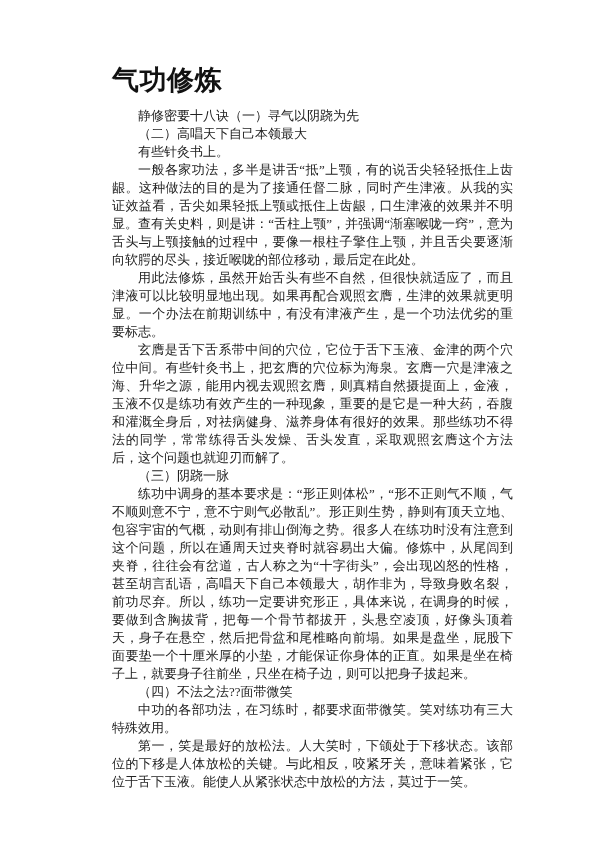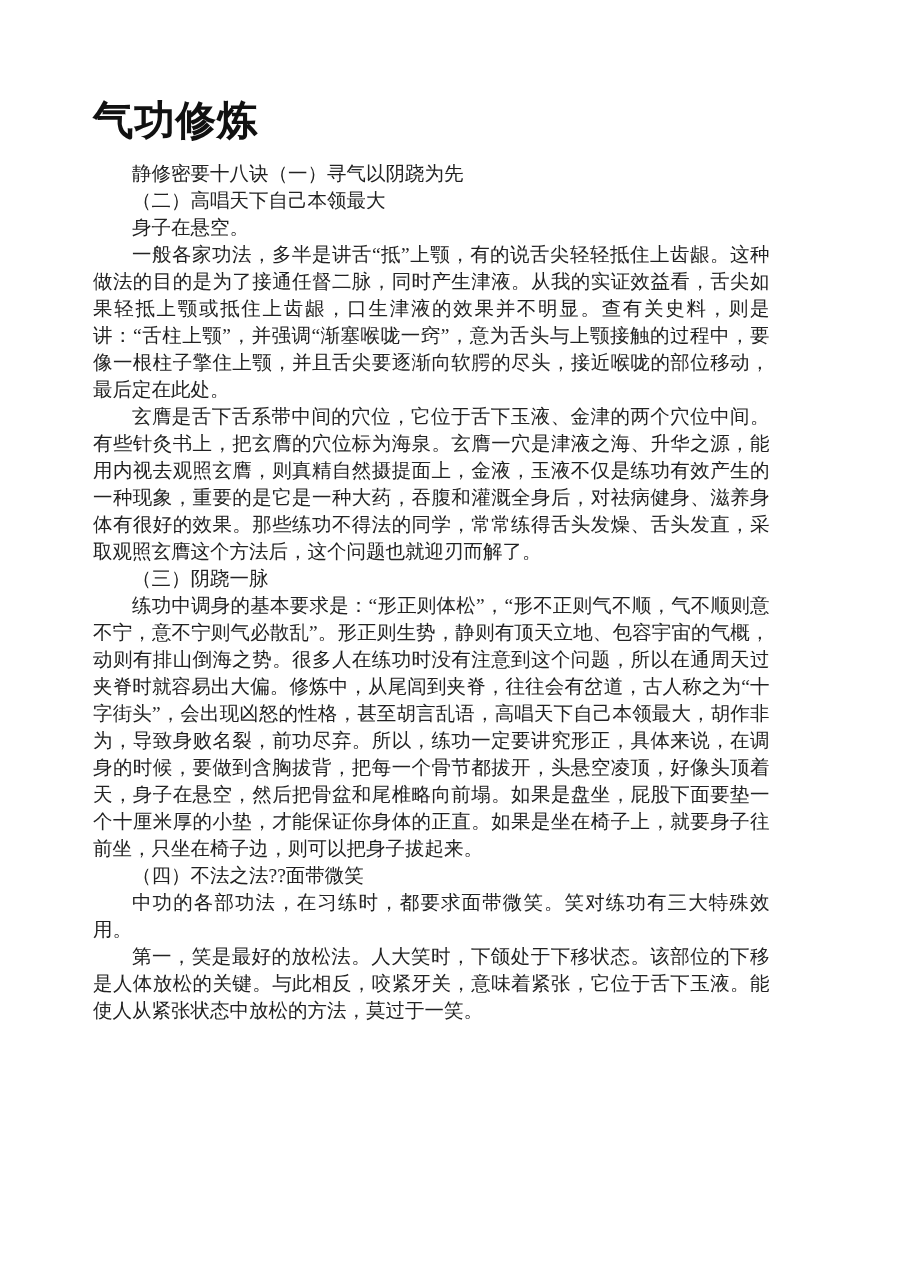--- a/index.html
+++ b/index.html
@@ -6,21 +6,21 @@
     margin: 0;
     padding: 0;
     background: #ffffff;
   }
   .page {
     position: relative;
     width: 600px;
     height: 850px;
     box-sizing: border-box;
     background: #ffffff;
-    padding: 63px 87px 0 62px;
+    padding: 63px 87px 0 112px;
     overflow: hidden;
     font-family: "Liberation Serif", "DejaVu Serif", serif;
   }
   .doc-title {
     margin: 0 0 10px 0;
     font-size: 27px;
     line-height: 34px;
     font-weight: bold;
     color: #111111;
     letter-spacing: 0.5px;
@@ -39,22 +39,23 @@
   }
 </style>
 </head>
 <body>
 
 <div class="page">
   <h1 class="doc-title">气功修炼</h1>
   <div class="doc-body">
       <p class="para">静修密要十八诀（一）寻气以阴跷为先</p>
       <p class="para">（二）高唱天下自己本领最大</p>
-      <p class="para">身子在悬空。</p>
+      <p class="para">有些针灸书上。</p>
       <p class="para">一般各家功法，多半是讲舌“抵”上颚，有的说舌尖轻轻抵住上齿龈。这种做法的目的是为了接通任督二脉，同时产生津液。从我的实证效益看，舌尖如果轻抵上颚或抵住上齿龈，口生津液的效果并不明显。查有关史料，则是讲：“舌柱上颚”，并强调“渐塞喉咙一窍”，意为舌头与上颚接触的过程中，要像一根柱子擎住上颚，并且舌尖要逐渐向软腭的尽头，接近喉咙的部位移动，最后定在此处。</p>
+      <p class="para">用此法修炼，虽然开始舌头有些不自然，但很快就适应了，而且津液可以比较明显地出现。如果再配合观照玄膺，生津的效果就更明显。一个办法在前期训练中，有没有津液产生，是一个功法优劣的重要标志。</p>
       <p class="para">玄膺是舌下舌系带中间的穴位，它位于舌下玉液、金津的两个穴位中间。有些针灸书上，把玄膺的穴位标为海泉。玄膺一穴是津液之海、升华之源，能用内视去观照玄膺，则真精自然摄提面上，金液，玉液不仅是练功有效产生的一种现象，重要的是它是一种大药，吞腹和灌溉全身后，对祛病健身、滋养身体有很好的效果。那些练功不得法的同学，常常练得舌头发燥、舌头发直，采取观照玄膺这个方法后，这个问题也就迎刃而解了。</p>
       <p class="para">（三）阴跷一脉</p>
       <p class="para">练功中调身的基本要求是：“形正则体松”，“形不正则气不顺，气不顺则意不宁，意不宁则气必散乱”。形正则生势，静则有顶天立地、包容宇宙的气概，动则有排山倒海之势。很多人在练功时没有注意到这个问题，所以在通周天过夹脊时就容易出大偏。修炼中，从尾闾到夹脊，往往会有岔道，古人称之为“十字街头”，会出现凶怒的性格，甚至胡言乱语，高唱天下自己本领最大，胡作非为，导致身败名裂，前功尽弃。所以，练功一定要讲究形正，具体来说，在调身的时候，要做到含胸拔背，把每一个骨节都拔开，头悬空凌顶，好像头顶着天，身子在悬空，然后把骨盆和尾椎略向前塌。如果是盘坐，屁股下面要垫一个十厘米厚的小垫，才能保证你身体的正直。如果是坐在椅子上，就要身子往前坐，只坐在椅子边，则可以把身子拔起来。</p>
       <p class="para">（四）不法之法??面带微笑</p>
       <p class="para">中功的各部功法，在习练时，都要求面带微笑。笑对练功有三大特殊效用。</p>
       <p class="para">第一，笑是最好的放松法。人大笑时，下颌处于下移状态。该部位的下移是人体放松的关键。与此相反，咬紧牙关，意味着紧张，它位于舌下玉液。能使人从紧张状态中放松的方法，莫过于一笑。</p>
     </div>
 </div>
 
 </body></html>

